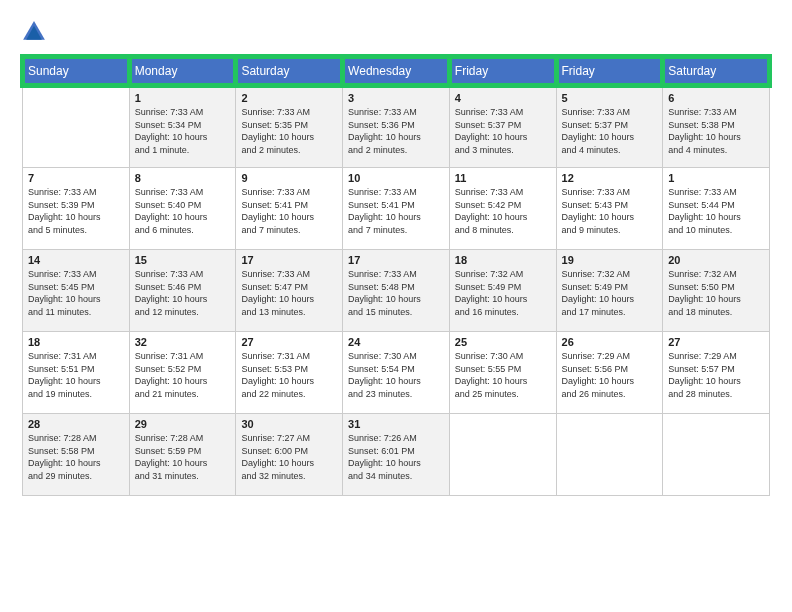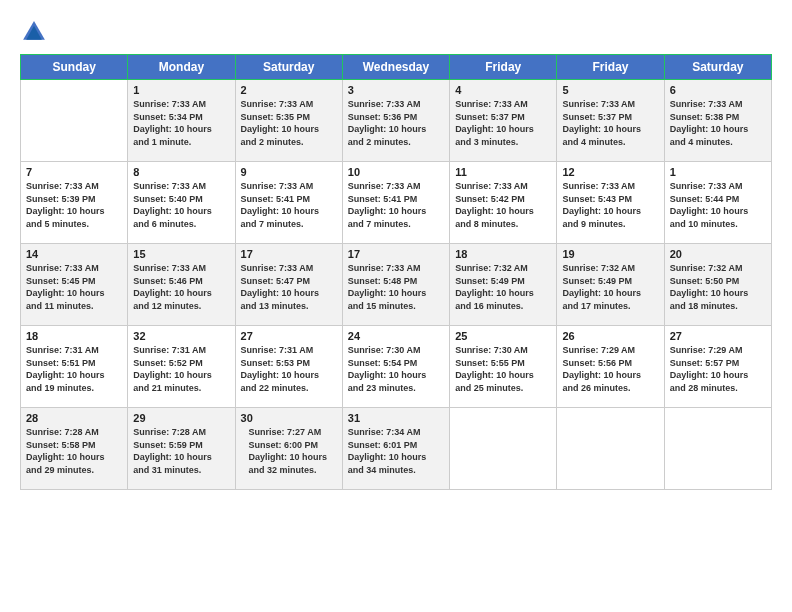--- a/index.html
+++ b/index.html
@@ -54,24 +54,24 @@
     }
     table {
       width: 100%;
       border-collapse: collapse;
       table-layout: fixed;
     }
     thead th {
       background-color: #4472c4;
       color: #fff;
       font-size: 12px;
-      font-weight: bold;
-      text-align: center;
+      font-weight: normal;
+      text-align: left;
       padding: 5px 3px;
-      border: 1px solid #22c55e;
+      border: 5px solid #22c55e;
     }
     tbody td {
       border: 1px solid #ccc;
       vertical-align: top;
       padding: 4px 5px;
       font-size: 9.5px;
       color: #222;
       height: 82px;
       background: #fff;
     }
@@ -81,21 +81,20 @@
     .day-num {
       font-weight: bold;
       font-size: 11px;
       display: block;
       margin-bottom: 2px;
     }
     .day-info {
       font-size: 9px;
       line-height: 1.4;
       color: #333;
-      font-weight: bold;
     }
     .empty { background: #fff !important; }
   </style>
 </head>
 <body>
 
 <div class="page">
   <div class="header">
     <div class="logo">
       <svg class="logo-icon" viewBox="0 0 36 36">
@@ -334,28 +333,28 @@
           </td>
           <td>
             <span class="day-num">29</span>
             <div class="day-info" style="white-space: pre-line;">Sunrise: 7:28 AM
 Sunset: 5:59 PM
 Daylight: 10 hours
 and 31 minutes.</div>
           </td>
           <td>
             <span class="day-num">30</span>
-            <div class="day-info" style="white-space: pre-line; margin-left: 8px;">Sunrise: 7:27 AM
+            <div class="day-info" style="white-space: pre-line;">Sunrise: 7:27 AM
 Sunset: 6:00 PM
 Daylight: 10 hours
 and 32 minutes.</div>
           </td>
           <td>
             <span class="day-num">31</span>
-            <div class="day-info" style="white-space: pre-line;">Sunrise: 7:34 AM
+            <div class="day-info" style="white-space: pre-line;">Sunrise: 7:26 AM
 Sunset: 6:01 PM
 Daylight: 10 hours
 and 34 minutes.</div>
           </td>
           <td class="empty"></td>
           <td class="empty"></td>
           <td class="empty"></td>
         </tr>
       </tbody>
   </table>

